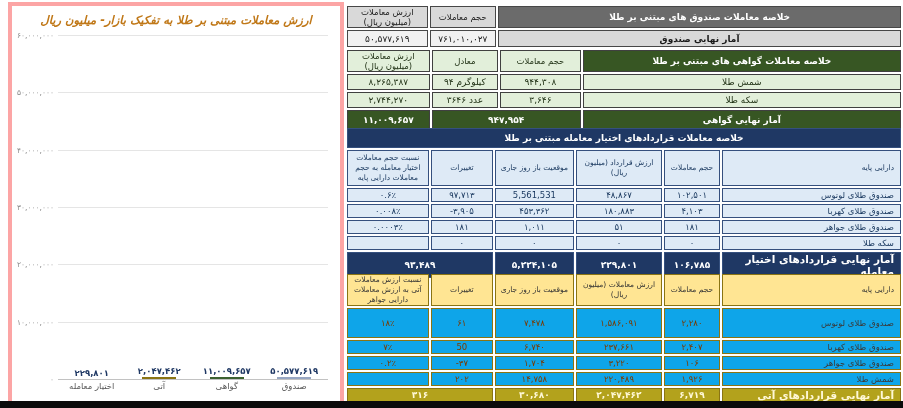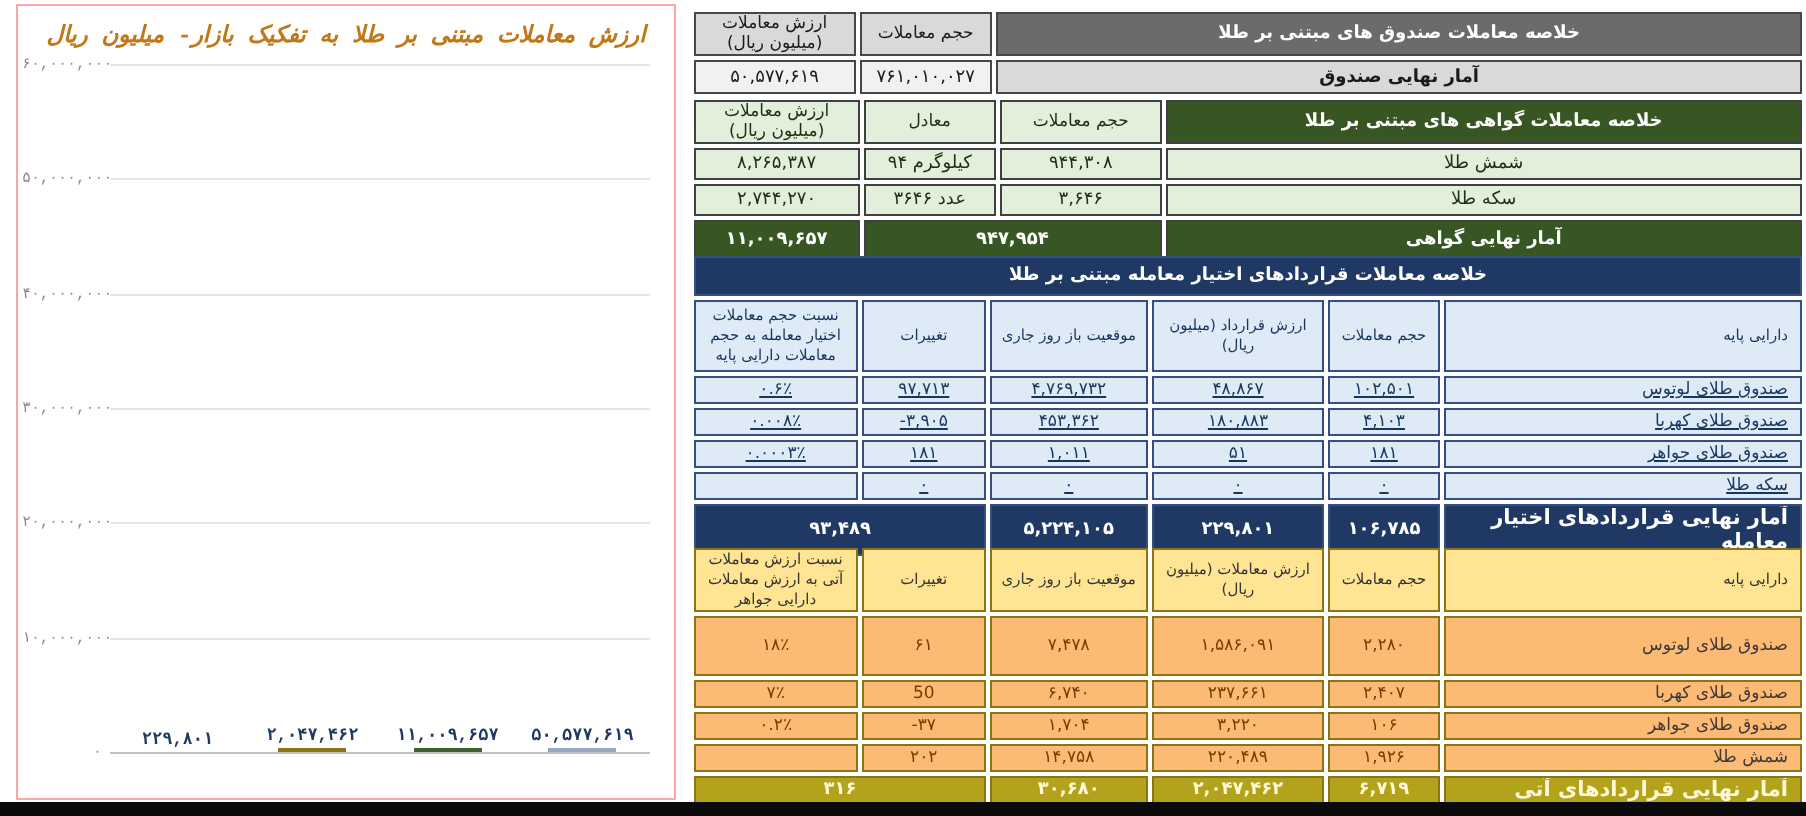--- a/index.html
+++ b/index.html
@@ -2,21 +2,21 @@
 <html lang="fa"><head>
 <meta charset="utf-8">
 <style>
   html,body{margin:0;padding:0;background:#fff;}
   #screen{position:relative;width:903px;height:408px;background:#fff;overflow:hidden;
           font-family:"DejaVu Sans",sans-serif;}
   .bottom-strip{position:absolute;left:0;right:0;bottom:0;height:7px;background:#0b0b0b;}
 
   
   .chart-panel{position:absolute;left:8px;top:2px;width:328px;height:396px;background:#fff;
-               border:1px solid #fca5a5;font-family:Liberation Mono, monospace;}
+               border:4px solid #fca5a5;}
   .chart-title{position:absolute;top:7px;left:0;right:0;text-align:center;direction:rtl;
                font-size:11.5px;font-weight:bold;font-style:italic;color:#c07818;}
   .plot{position:absolute;left:46px;right:12px;top:29px;bottom:23px;}
   .grid{position:absolute;left:0;right:0;height:1px;background:#e5e5e5;}
   .g0{top:0}.g1{top:16.667%}.g2{top:33.333%}.g3{top:50%}.g4{top:66.667%}.g5{top:83.333%}
   .g6{top:100%;background:#c2c2c2;}
   .ytick{position:absolute;left:-44px;width:40px;text-align:right;transform:translateY(-50%);
          font-size:7.5px;color:#8a8a8a;direction:ltr;white-space:nowrap;}
   .y0{top:0}.y1{top:16.667%}.y2{top:33.333%}.y3{top:50%}.y4{top:66.667%}.y5{top:83.333%}.y6{top:100%}
   .bars{position:absolute;left:0;right:0;top:0;bottom:0;display:flex;align-items:flex-end;}
@@ -54,30 +54,30 @@
   .t2 .dat{background:#E2EFDA;color:#1d2e12;}
   .t2 tr:nth-child(1) td{height:18px;} .t2 tr:nth-child(2) td,.t2 tr:nth-child(3) td{height:14px;}
   .t2 tr:nth-child(4) td{height:18px;}
 
   .t3{top:126px;}
   .t3 td{border:1px solid #35507e;}
   .t3 .ttl,.t3 .ft{background:#1F3864;color:#fff;}
   .t3 .hd{background:#DEEAF6;color:#17365D;font-size:7.5px;line-height:1.35;}
   .t3 .dat{background:#DEEAF6;color:#17365D;font-size:8.5px;}
   .t3 tr:nth-child(1) td{height:18px;text-align:center;} .t3 tr:nth-child(2) td{height:34px;}
-  .t3 tr:nth-child(n+3):nth-child(-n+6) td{height:12px;text-decoration:underline;}
+  .t3 tr:nth-child(n+3):nth-child(-n+6) td{height:12px;}
   .t3 tr:nth-child(7) td{height:20px;}
   .t3 .rowlbl,.t3 .ftlbl{text-align:right;padding-right:6px;}
   .t3 .ftlbl{font-size:10.5px;}
 
   .t4{top:272px;}
   .t4 td{border:1px solid #8a7413;}
   .t4 .ttl,.t4 .ft{background:#B3A21C;color:#FFF8D6;}
   .t4 .hd{background:#FFE593;color:#333;font-size:7.5px;line-height:1.35;}
-  .t4 .dat{background:#fdba74;color:#7A3A00;font-size:8.5px;}
+  .t4 .dat{background:#0ea5e9;color:#7A3A00;font-size:8.5px;}
   .t4 .dat.rowlbl{color:#3a3a3a;}
   .t4 tr:nth-child(1) td{height:16px;} .t4 tr:nth-child(2) td{height:28px;}
   .t4 tr:nth-child(n+3):nth-child(-n+6) td{height:12px;}
   .t4 tr:nth-child(7) td{height:16px;}
   .t4 .rowlbl,.t4 .ftlbl{text-align:right;padding-right:6px;}
   .t4 .ftlbl{font-size:10.5px;}
 </style>
 </head>
 <body>
 
@@ -120,20 +120,26 @@
         </div>
           </div>
         <div class="slot">
             <div class="bar-wrap">
           <span class="bar-val">۵۰,۵۷۷,۶۱۹</span>
           <div class="bar b3" style="height: 84.296%;"></div>
         </div>
           </div>
       </div>
     </div>
+    <div class="xlabels">
+      <span>اختیار معامله</span>
+      <span>آتی</span>
+      <span>گواهی</span>
+      <span>صندوق</span>
+    </div>
   </div>
 
   <table class="tbl t1">
     <colgroup>
         <col style="width:400px">
         <col style="width:66px">
         <col style="width:80px">
       </colgroup>
     <tbody>
         <tr>
@@ -201,21 +207,21 @@
       <td class="hd">حجم معاملات</td>
       <td class="hd">ارزش قرارداد (میلیون ریال)</td>
       <td class="hd">موقعیت باز روز جاری</td>
       <td class="hd">تغییرات</td>
       <td class="hd">نسبت حجم معاملات اختیار معامله به حجم معاملات دارایی پایه</td>
     </tr>
     <tr>
       <td class="dat rowlbl">صندوق طلای لوتوس</td>
       <td class="dat num">۱۰۲,۵۰۱</td>
       <td class="dat num">۴۸,۸۶۷</td>
-      <td class="dat num">۴,۷۶۹,۷۳۲</td>
+      <td class="dat num">5,561,531</td>
       <td class="dat num">۹۷,۷۱۳</td>
       <td class="dat num">۰.۶٪</td>
     </tr>
     <tr>
       <td class="dat rowlbl">صندوق طلای کهربا</td>
       <td class="dat num">۴,۱۰۳</td>
       <td class="dat num">۱۸۰,۸۸۳</td>
       <td class="dat num">۴۵۳,۳۶۲</td>
       <td class="dat num">-۳,۹۰۵</td>
       <td class="dat num">۰.۰۰۸٪</td>

